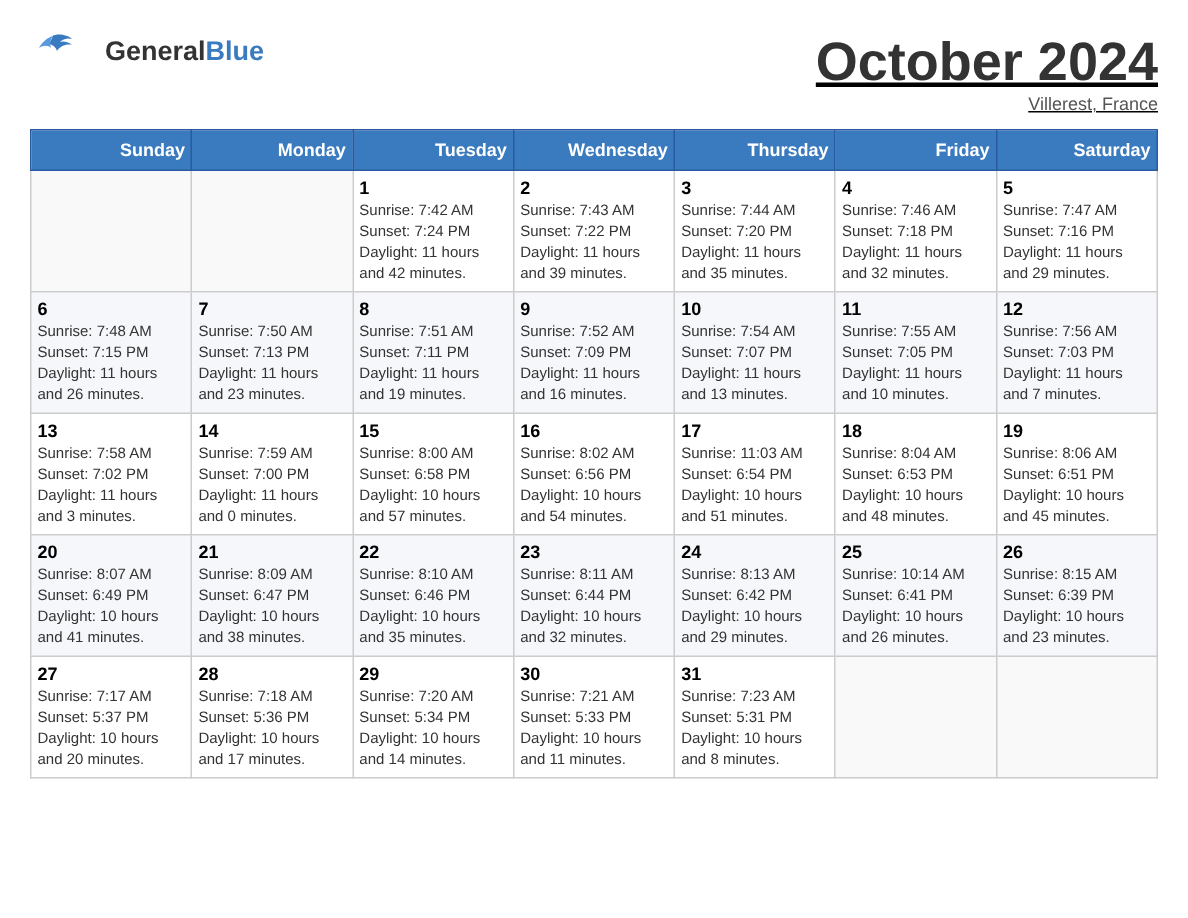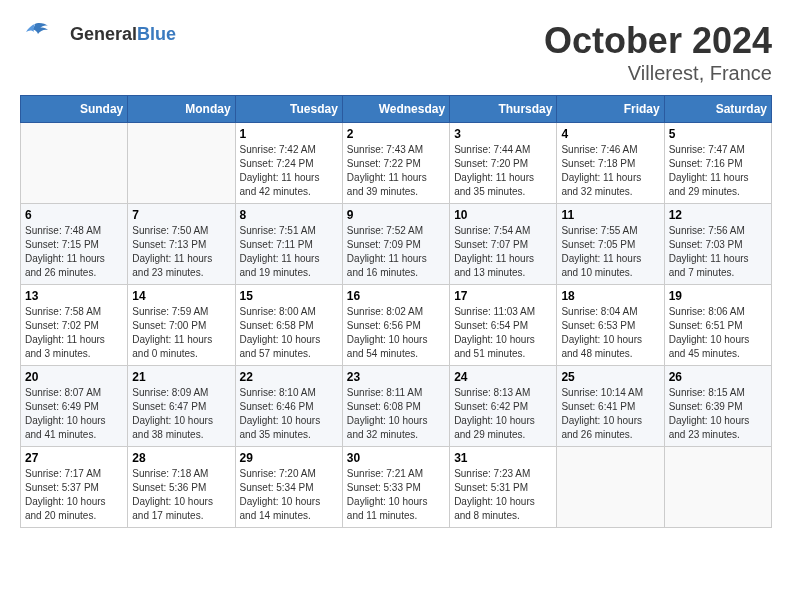--- a/index.html
+++ b/index.html
@@ -20,28 +20,29 @@
       display: flex;
       align-items: center;
       gap: 20px;
     }
     .logo-bird {
       width: 30px;
       height: 24px;
     }
     .title-block {
       text-align: right;
+      text-decoration: underline;
     }
     .month-title {
       font-size: 36px;
       font-weight: bold;
       color: #333;
     }
     .location-title {
-      font-size: 20px;
+      font-size: 12px;
       color: #555;
     }
     .calendar {
       width: 100%;
       border-collapse: collapse;
       font-size: 11px;
     }
     .calendar th {
       background-color: #3a7abf;
       color: #fff;
@@ -293,21 +294,21 @@
         <div class="day-info">
           <span>Sunrise: 8:10 AM</span><br>
           <span>Sunset: 6:46 PM</span><br>
           <span>Daylight: 10 hours and 35 minutes.</span>
         </div>
         </td>
         <td>
           <span class="day-number">23</span>
         <div class="day-info">
           <span>Sunrise: 8:11 AM</span><br>
-          <span>Sunset: 6:08 PM</span><br>
+          <span>Sunset: 6:44 PM</span><br>
           <span>Daylight: 10 hours and 32 minutes.</span>
         </div>
         </td>
         <td>
           <span class="day-number">24</span>
         <div class="day-info">
           <span>Sunrise: 8:13 AM</span><br>
           <span>Sunset: 6:42 PM</span><br>
           <span>Daylight: 10 hours and 29 minutes.</span>
         </div>

